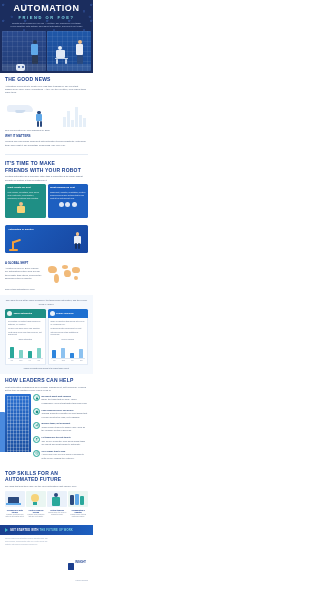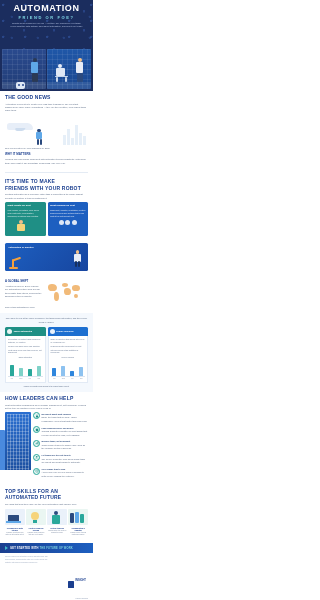--- a/index.html
+++ b/index.html
@@ -8,21 +8,21 @@
     font-family: "Liberation Sans", sans-serif;
     background:#ffffff;
     overflow:hidden;
     position:relative;
   }
   .page { width:93px; height:600px; position:relative; overflow:hidden; }
 
   
   .header {
     background:#1b2d5e;
-    padding:4px 4px 21px 4px;
+    padding:4px 4px 3px 4px;
     position:relative;
     overflow:hidden;
   }
   .header:before{
     content:"";position:absolute;inset:0;
     background:
       radial-gradient(circle at 15% 30%, rgba(70,120,220,.35) 0 1px, transparent 1.4px),
       radial-gradient(circle at 80% 60%, rgba(70,120,220,.3) 0 1px, transparent 1.4px),
       radial-gradient(circle at 45% 80%, rgba(70,120,220,.25) 0 1px, transparent 1.4px);
     background-size:22px 16px,30px 19px,26px 21px;

